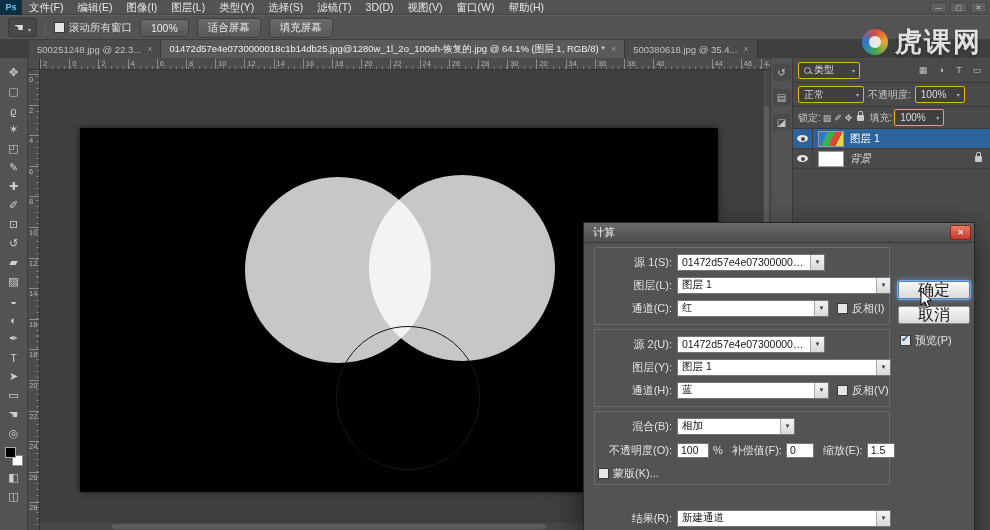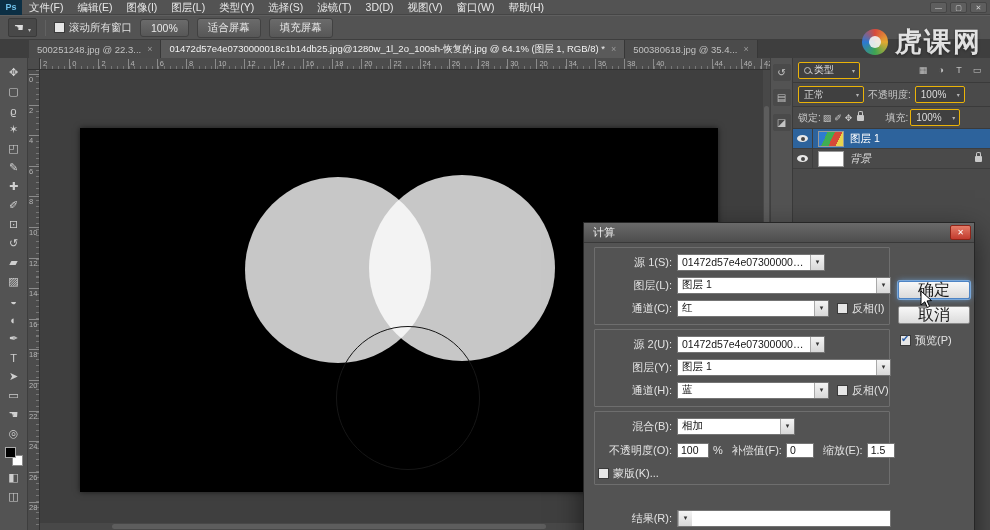--- a/index.html
+++ b/index.html
@@ -358,21 +358,21 @@
       </div>
     </div>
     <div class="lock-row">
       <span class="plabel">锁定:</span>
       <span id="lock-icons" class="lock-icons">
           <span class="lkicon">▨</span>
           <span class="lkicon">✐</span>
           <span class="lkicon">✥</span>
         </span>
       <span class="css-lock"></span>
-      <span class="plabel" style="margin-left:16px">填充:</span>
+      <span class="plabel" style="margin-left:0">填充:</span>
       <div class="pcombo" style="width:50px">
         <span>100%</span>
       </div>
     </div>
     <div class="layer-row selected">
       <span class="eye-cell">
         <span class="eye"></span>
       </span>
       <span class="thumb thumb-colorful"></span>
       <span class="layer-name">图层 1</span>
@@ -474,20 +474,21 @@
       <div class="drow" style="top:221px;left:14px">
         <span class="mask-check">
           <span class="cb"></span>
           <span>蒙版(K)...</span>
         </span>
       </div>
 
       <div class="drow" style="top:266px">
         <span class="lbl">结果(R):</span>
         <div class="dd" style="width:214px">
+          <span class="dd-text">新建通道</span>
           <span class="dd-btn"></span>
         </div>
       </div>
 
       <button class="dlg-btn focused" style="top:38px">确定</button>
       <button class="dlg-btn" style="top:63px">取消</button>
       <div class="preview-wrap">
         <span class="cb checked"></span>
         <span>预览(P)</span>
       </div>

